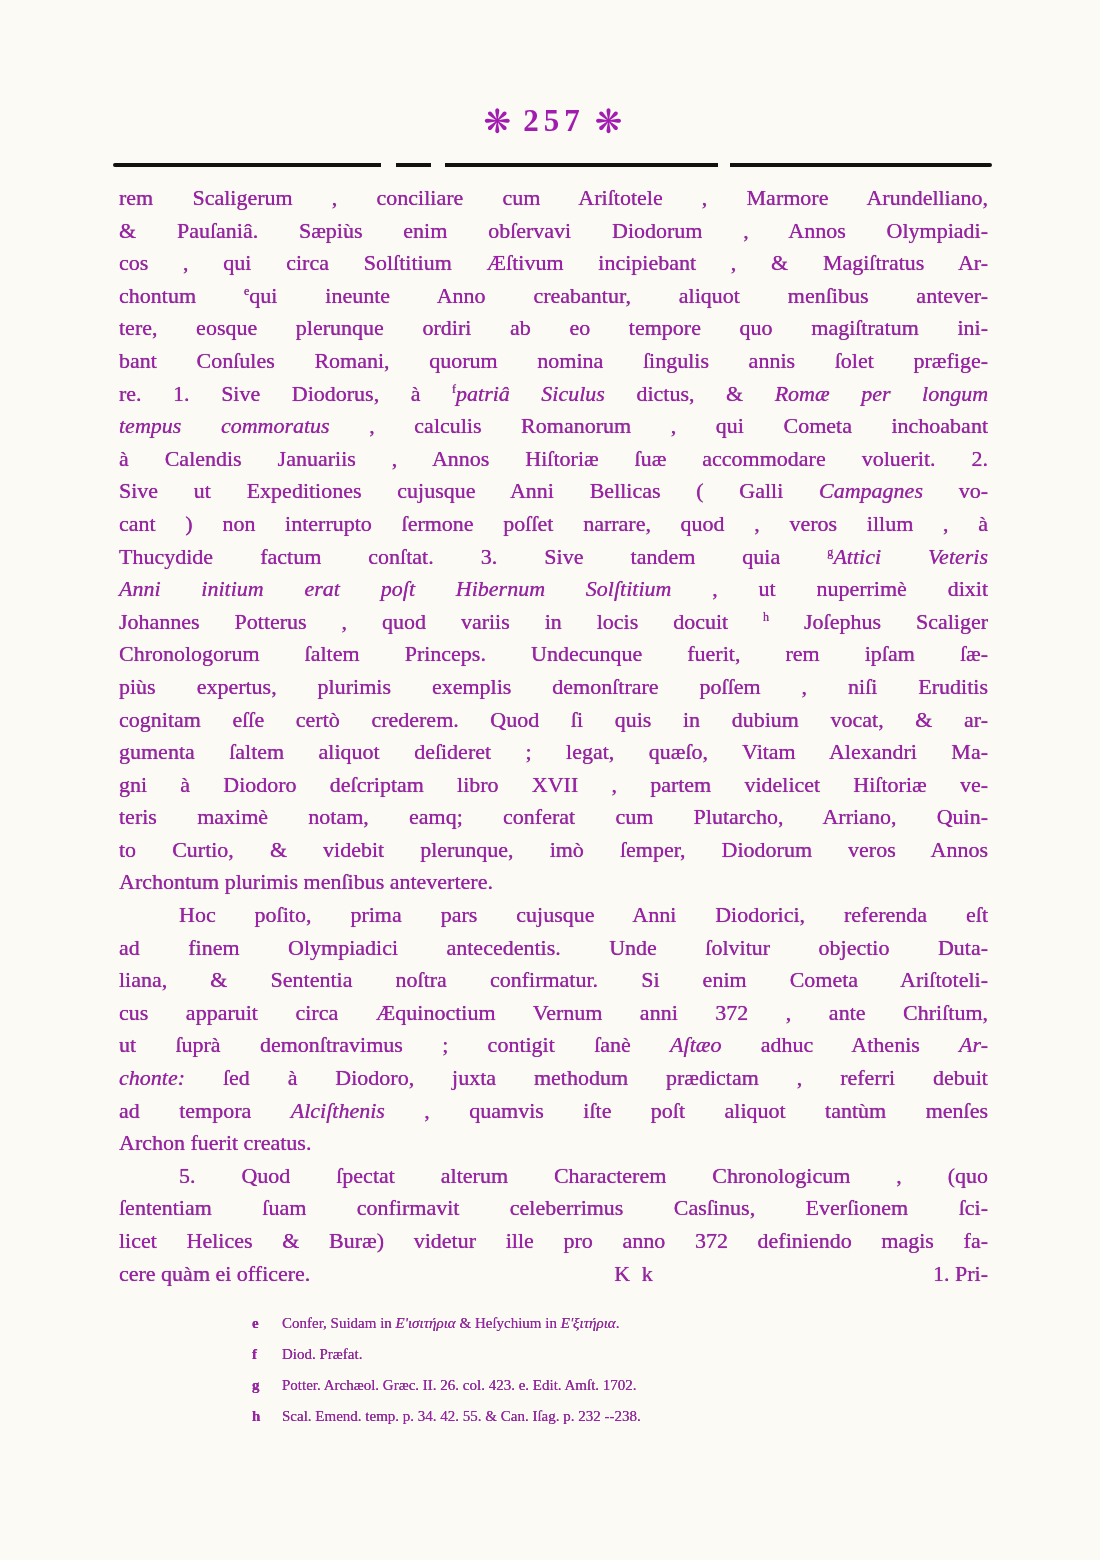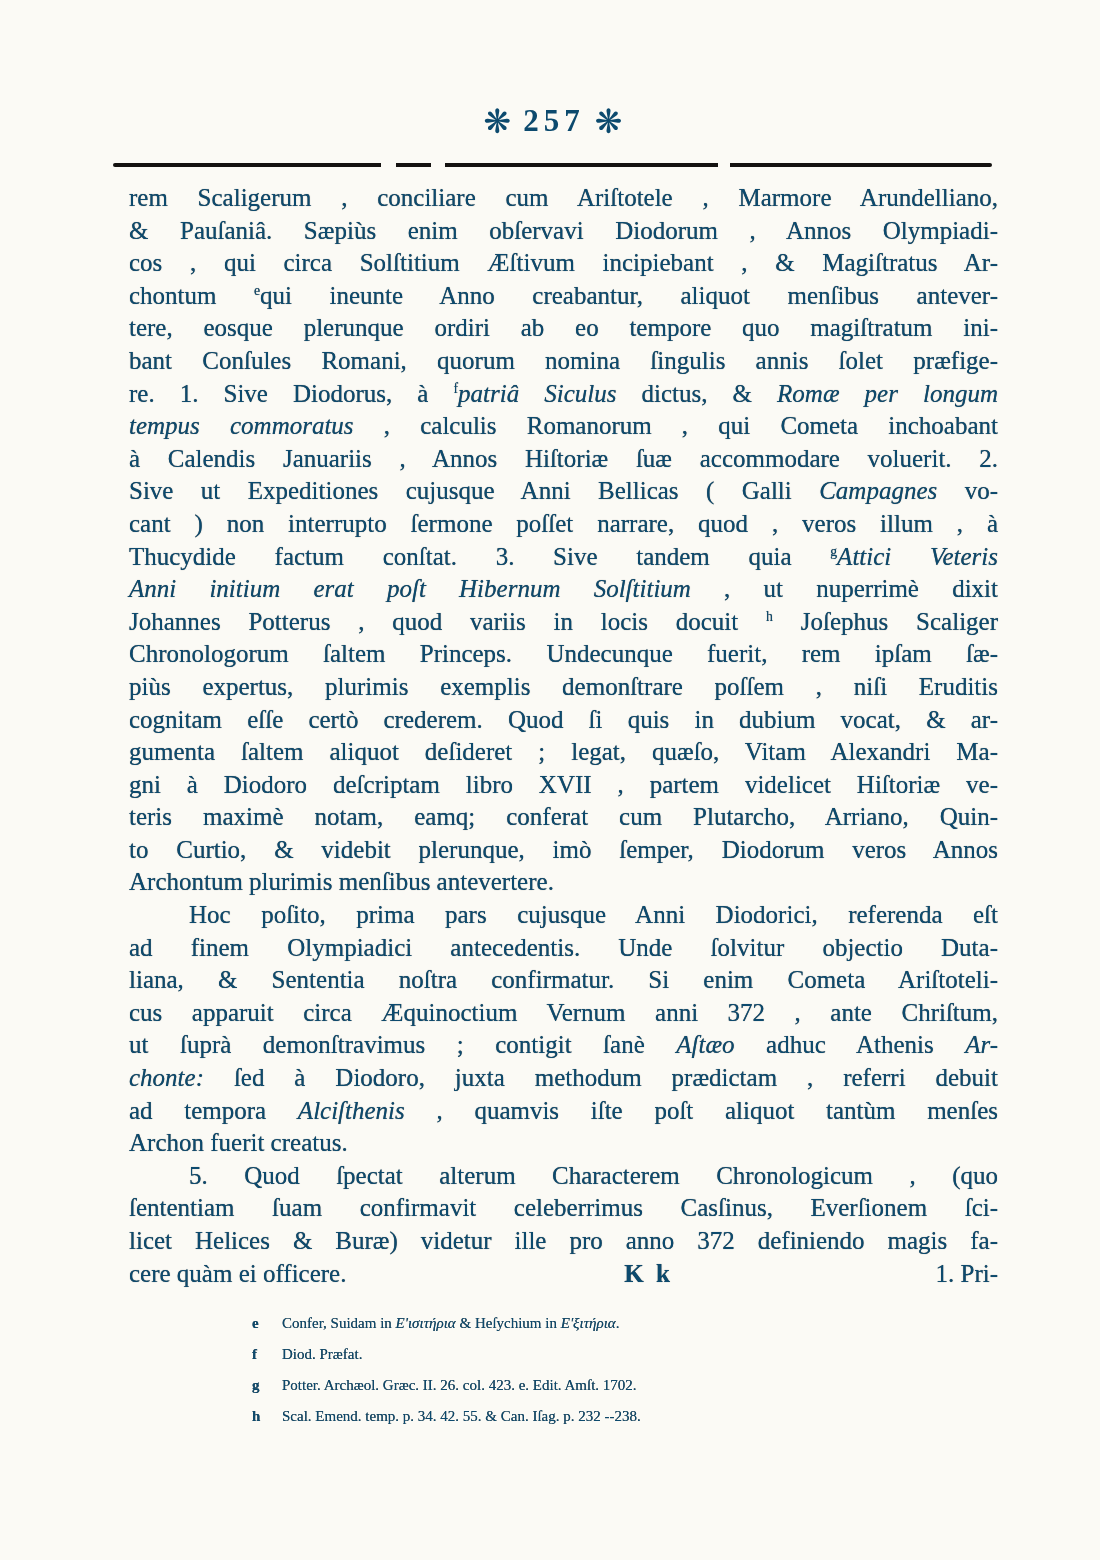--- a/index.html
+++ b/index.html
@@ -8,21 +8,21 @@
     width: 1100px;
     height: 1560px;
     background: #fbfaf5;
     overflow: hidden;
   }
   .page {
     position: relative;
     width: 1100px;
     height: 1560px;
     font-family: "Liberation Serif", serif;
-    color: #0c4a6e;
+    color: #a21caf;
   }
   
   .header {
     position: absolute;
     top: 100px;
     left: 120px;
     width: 868px;
     text-align: center;
     font-size: 31px;
     letter-spacing: 2px;
@@ -51,23 +51,23 @@
       transparent 36.2%, transparent 37.8%,
       #141210 37.8%, #141210 68.8%,
       transparent 68.8%, transparent 70.2%,
       #141210 70.2%, #141210 100%);
     border-radius: 2px;
   }
   
   .body-text {
     position: absolute;
     top: 182px;
-    left: 129px;
+    left: 119px;
     width: 869px;
-    font-size: 25px;
+    font-size: 22px;
     line-height: 32.6px;
     text-shadow: 0 0 0.7px rgba(20,18,16,0.75);
   }
   .line {
     text-align: justify;
     text-align-last: justify;
     min-height: 32.6px;
   }
   .line.last {
     text-align-last: left;
@@ -84,21 +84,20 @@
   
   .catchline {
     position: relative;
     height: 32.6px;
     text-align: left;
   }
   .signature {
     position: absolute;
     left: 57%;
     letter-spacing: 3px;
-    font-weight: bold;
   }
   .catchword {
     position: absolute;
     right: 0;
   }
   
   .footnotes {
     position: absolute;
     top: 1308px;
     left: 252px;

